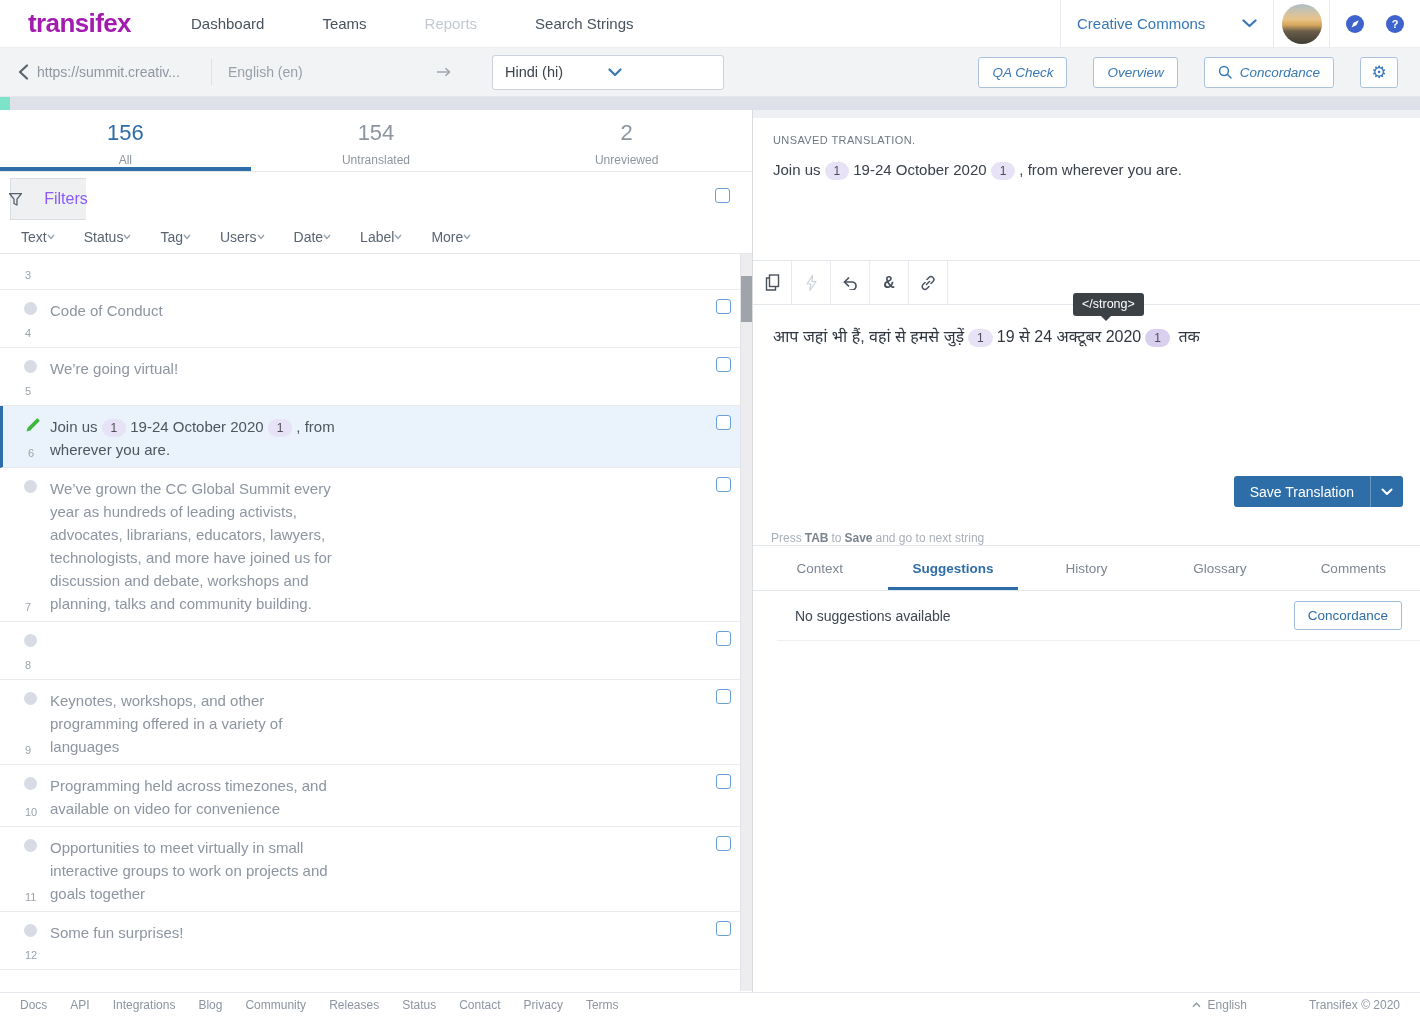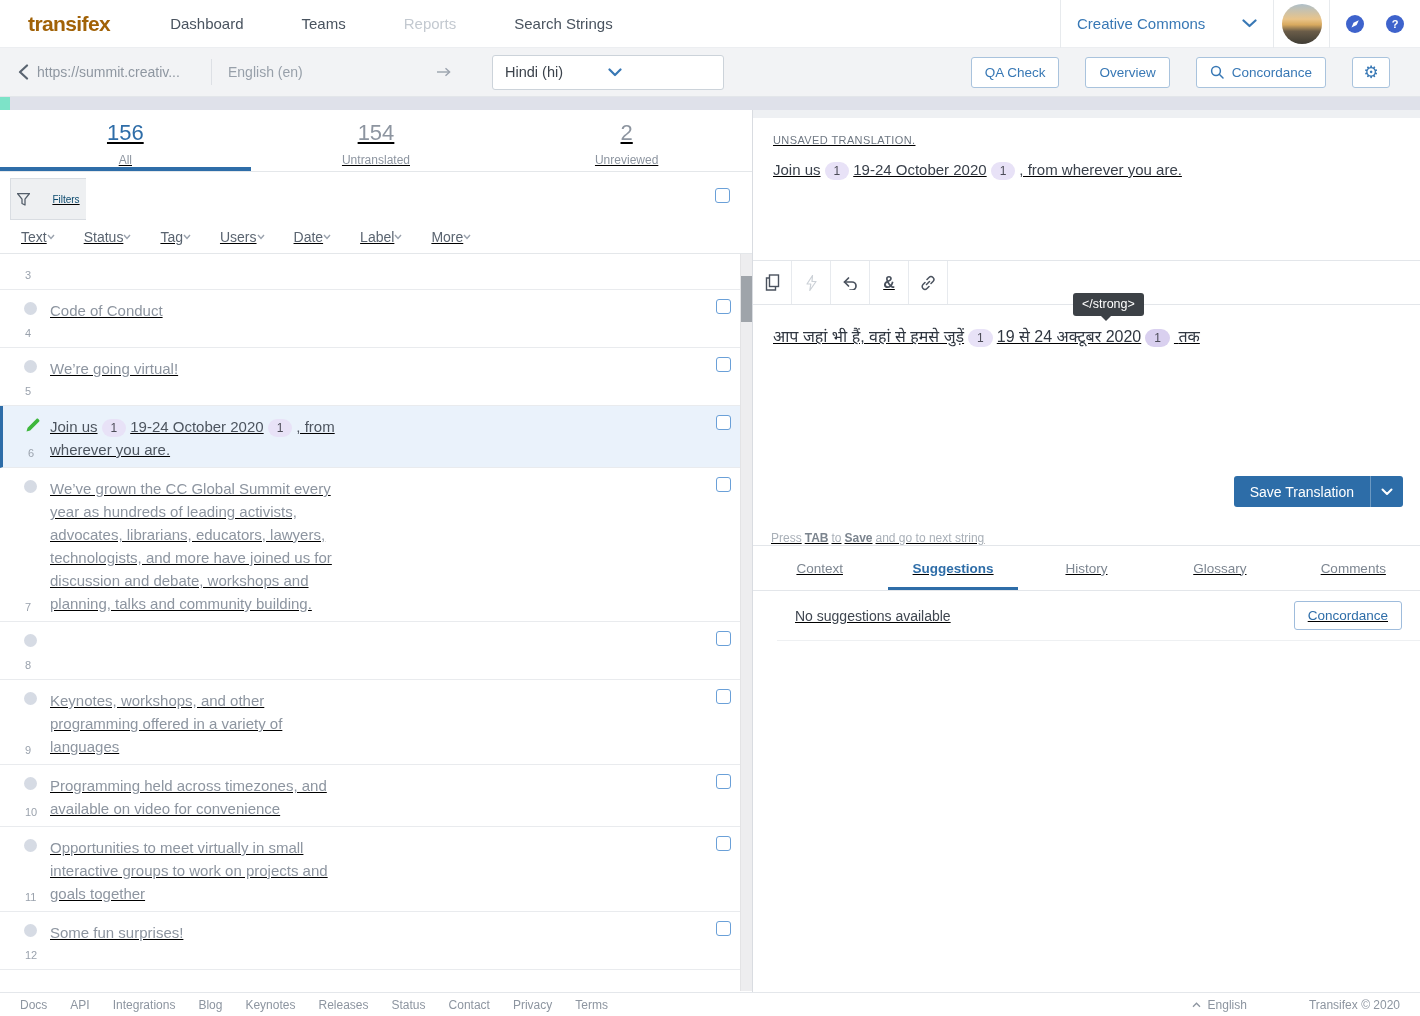--- a/index.html
+++ b/index.html
@@ -2,64 +2,64 @@
 <html><head>
 <meta charset="utf-8">
 <style>
   * { margin:0; padding:0; box-sizing:border-box; }
   html,body { width:1420px; height:1016px; overflow:hidden; background:#fff;
     font-family:"Liberation Sans","DejaVu Sans",sans-serif; }
   .app { position:relative; width:1420px; height:1016px; background:#fff; }
 
   
   .topnav { height:48px; display:flex; align-items:center; padding-left:28px; background:#fff; border-bottom:1px solid #eceef1; }
-  .logo { font-size:21px; font-weight:bold; color:#a16207; letter-spacing:-0.6px; margin-right:44px;text-align:right; }
+  .logo { font-size:26px; font-weight:bold; color:#a21caf; letter-spacing:-0.6px; margin-right:44px;text-align:right; }
   .navlink { font-size:15px; color:#49535f; margin-right:42px; cursor:pointer;margin-left:16px; }
   .navlink.disabled { color:#c3c9d0; }
   .nav-right { margin-left:auto; display:flex; align-items:stretch; height:48px; }
   .org-box { display:flex; align-items:center; border-left:1px solid #e7eaed; border-right:1px solid #e7eaed; padding:0 16px; width:214px; }
   .org-label { color:#3878b5; font-size:15px; flex:1; }
   .avatar-box { display:flex; align-items:center; justify-content:center; width:56px; border-right:1px solid #e7eaed; }
   .avatar { width:40px; height:40px; border-radius:50%; background:linear-gradient(180deg,#aebfc9 0%,#e9c489 38%,#d8a95e 52%,#6b5d49 68%,#3f3c34 100%); }
   .nav-icons { display:flex; align-items:center; gap:22px; padding:0 16px; }
   .circle-icon { width:18px; height:18px; border-radius:50%; background:#3e63cc; color:#fff; display:flex; align-items:center; justify-content:center; font-size:11px; font-weight:bold; }
 
   
   .bar2 { height:49px; background:#f2f3f5; border-bottom:1px solid #e3e6ea; display:flex; align-items:center; padding:0 18px; }
   .backbtn { display:flex; align-items:center; margin-right:8px; cursor:pointer; }
   .url { font-size:14px; color:#8f97a1; width:158px; white-space:nowrap; overflow:hidden; }
   .vdiv { width:1px; height:26px; background:#dde0e5; margin:0 16px; }
   .srclang { font-size:14px; color:#98a0aa; width:208px; }
   .arrow-right { color:#9aa2ad; margin-right:40px; }
   .lang-select { width:232px; height:35px; background:#fff; border:1px solid #ccd3da; border-radius:3px; display:flex; align-items:center; padding:0 12px; }
   .lang-select span { flex:1; font-size:14.5px; color:#3b424b; }
-  .bar2-right { margin-left:auto; display:flex; align-items:center; gap:26px; margin-right:12px; }
+  .bar2-right { margin-left:auto; display:flex; align-items:center; gap:26px; margin-right:4px;font-style:italic; }
   .hbtn { height:31px; background:#fff; border:1px solid #a9c3dd; border-radius:3px; color:#3878b5; font-size:13.5px; display:flex; align-items:center; padding:0 13px; gap:8px; cursor:pointer; }
   .hbtn.gear { width:38px; justify-content:center; padding:0; font-size:17px; font-family:"DejaVu Sans",sans-serif; }
 
   
   .progress { height:13px; background:#dfe1ea; position:relative; }
   .progress .fill { position:absolute; left:0; top:0; bottom:0; width:10px; background:#7de3c8; }
 
   
-  .main { display:flex; height:882px;text-decoration:underline; }
+  .main { display:flex; height:882px; }
   .left { width:752px; position:relative; background:#fff; }
   .right { flex:1; background:#fff; border-left:1px solid #d9dce1; position:relative; }
 
   
   .ltabs { height:62px; display:flex; border-bottom:1px solid #e4e7ea; }
   .ltab { width:33.333%; text-align:center; padding-top:10px; position:relative; cursor:pointer; }
   .ltab .cnt { font-size:22px; color:#8d95a0; }
   .ltab .lbl { font-size:12px; color:#8d95a0; margin-top:7px; }
   .ltab.active .cnt { color:#2e6da8; }
   .ltab.active::after { content:""; position:absolute; left:0; right:0; bottom:0; height:4px; background:#2e6da8; }
 
   
   .filterbar { padding:6px 10px 0 10px; display:flex; position:relative; height:48px; }
-  .filters-btn { width:76px; height:42px; background:#eef0f2; border:1px solid #d9dde2; border-right:none; display:flex; align-items:center; justify-content:center; gap:22px; color:#0c4a6e; font-size:10px; cursor:pointer; }
+  .filters-btn { width:76px; height:42px; background:#eef0f2; border:1px solid #d9dde2; border-right:none; display:flex; align-items:center; justify-content:center; gap:22px; color:#8b5cf6; font-size:16px; cursor:pointer; }
   .search-box { width:624px; height:42px; background:#fff; border:1px solid #d9dde2; display:flex; align-items:center; padding:0 12px; }
   .search-box input { border:none; outline:none; flex:1; font-size:14px; font-style:italic; color:#6b7480; padding-left:9px; font-family:inherit; background:transparent; }
   .search-box input::placeholder { color:#b4bbc3; }
   .checkbox { width:15px; height:15px; border:1.5px solid #6aa0d8; border-radius:3px; background:#fff; }
   .filterbar .checkbox { position:absolute; right:22px; top:16px; }
 
   .chips { height:34px; display:flex; align-items:center; gap:29px; padding-left:21px; border-bottom:1px solid #e4e7ea; }
   .chip { display:flex; align-items:center; font-size:14px; color:#5a6470; cursor:pointer; }
 
   
@@ -415,21 +415,21 @@
         <div class="conc-btn">Concordance</div>
       </div>
     </div>
   </div>
 
   <div class="footer">
     <span class="flink">Docs</span>
     <span class="flink">API</span>
     <span class="flink">Integrations</span>
     <span class="flink">Blog</span>
-    <span class="flink">Keynotes</span>
+    <span class="flink">Community</span>
     <span class="flink">Releases</span>
     <span class="flink">Status</span>
     <span class="flink">Contact</span>
     <span class="flink">Privacy</span>
     <span class="flink">Terms</span>
     <div class="f-right">
       <div class="f-lang">
         <svg width="9" height="6" viewBox="0 0 9 6">
             <polyline points="1,4.8 4.5,1.2 8,4.8" fill="none" stroke="#8d95a0" stroke-width="1.3"></polyline>
           </svg>

